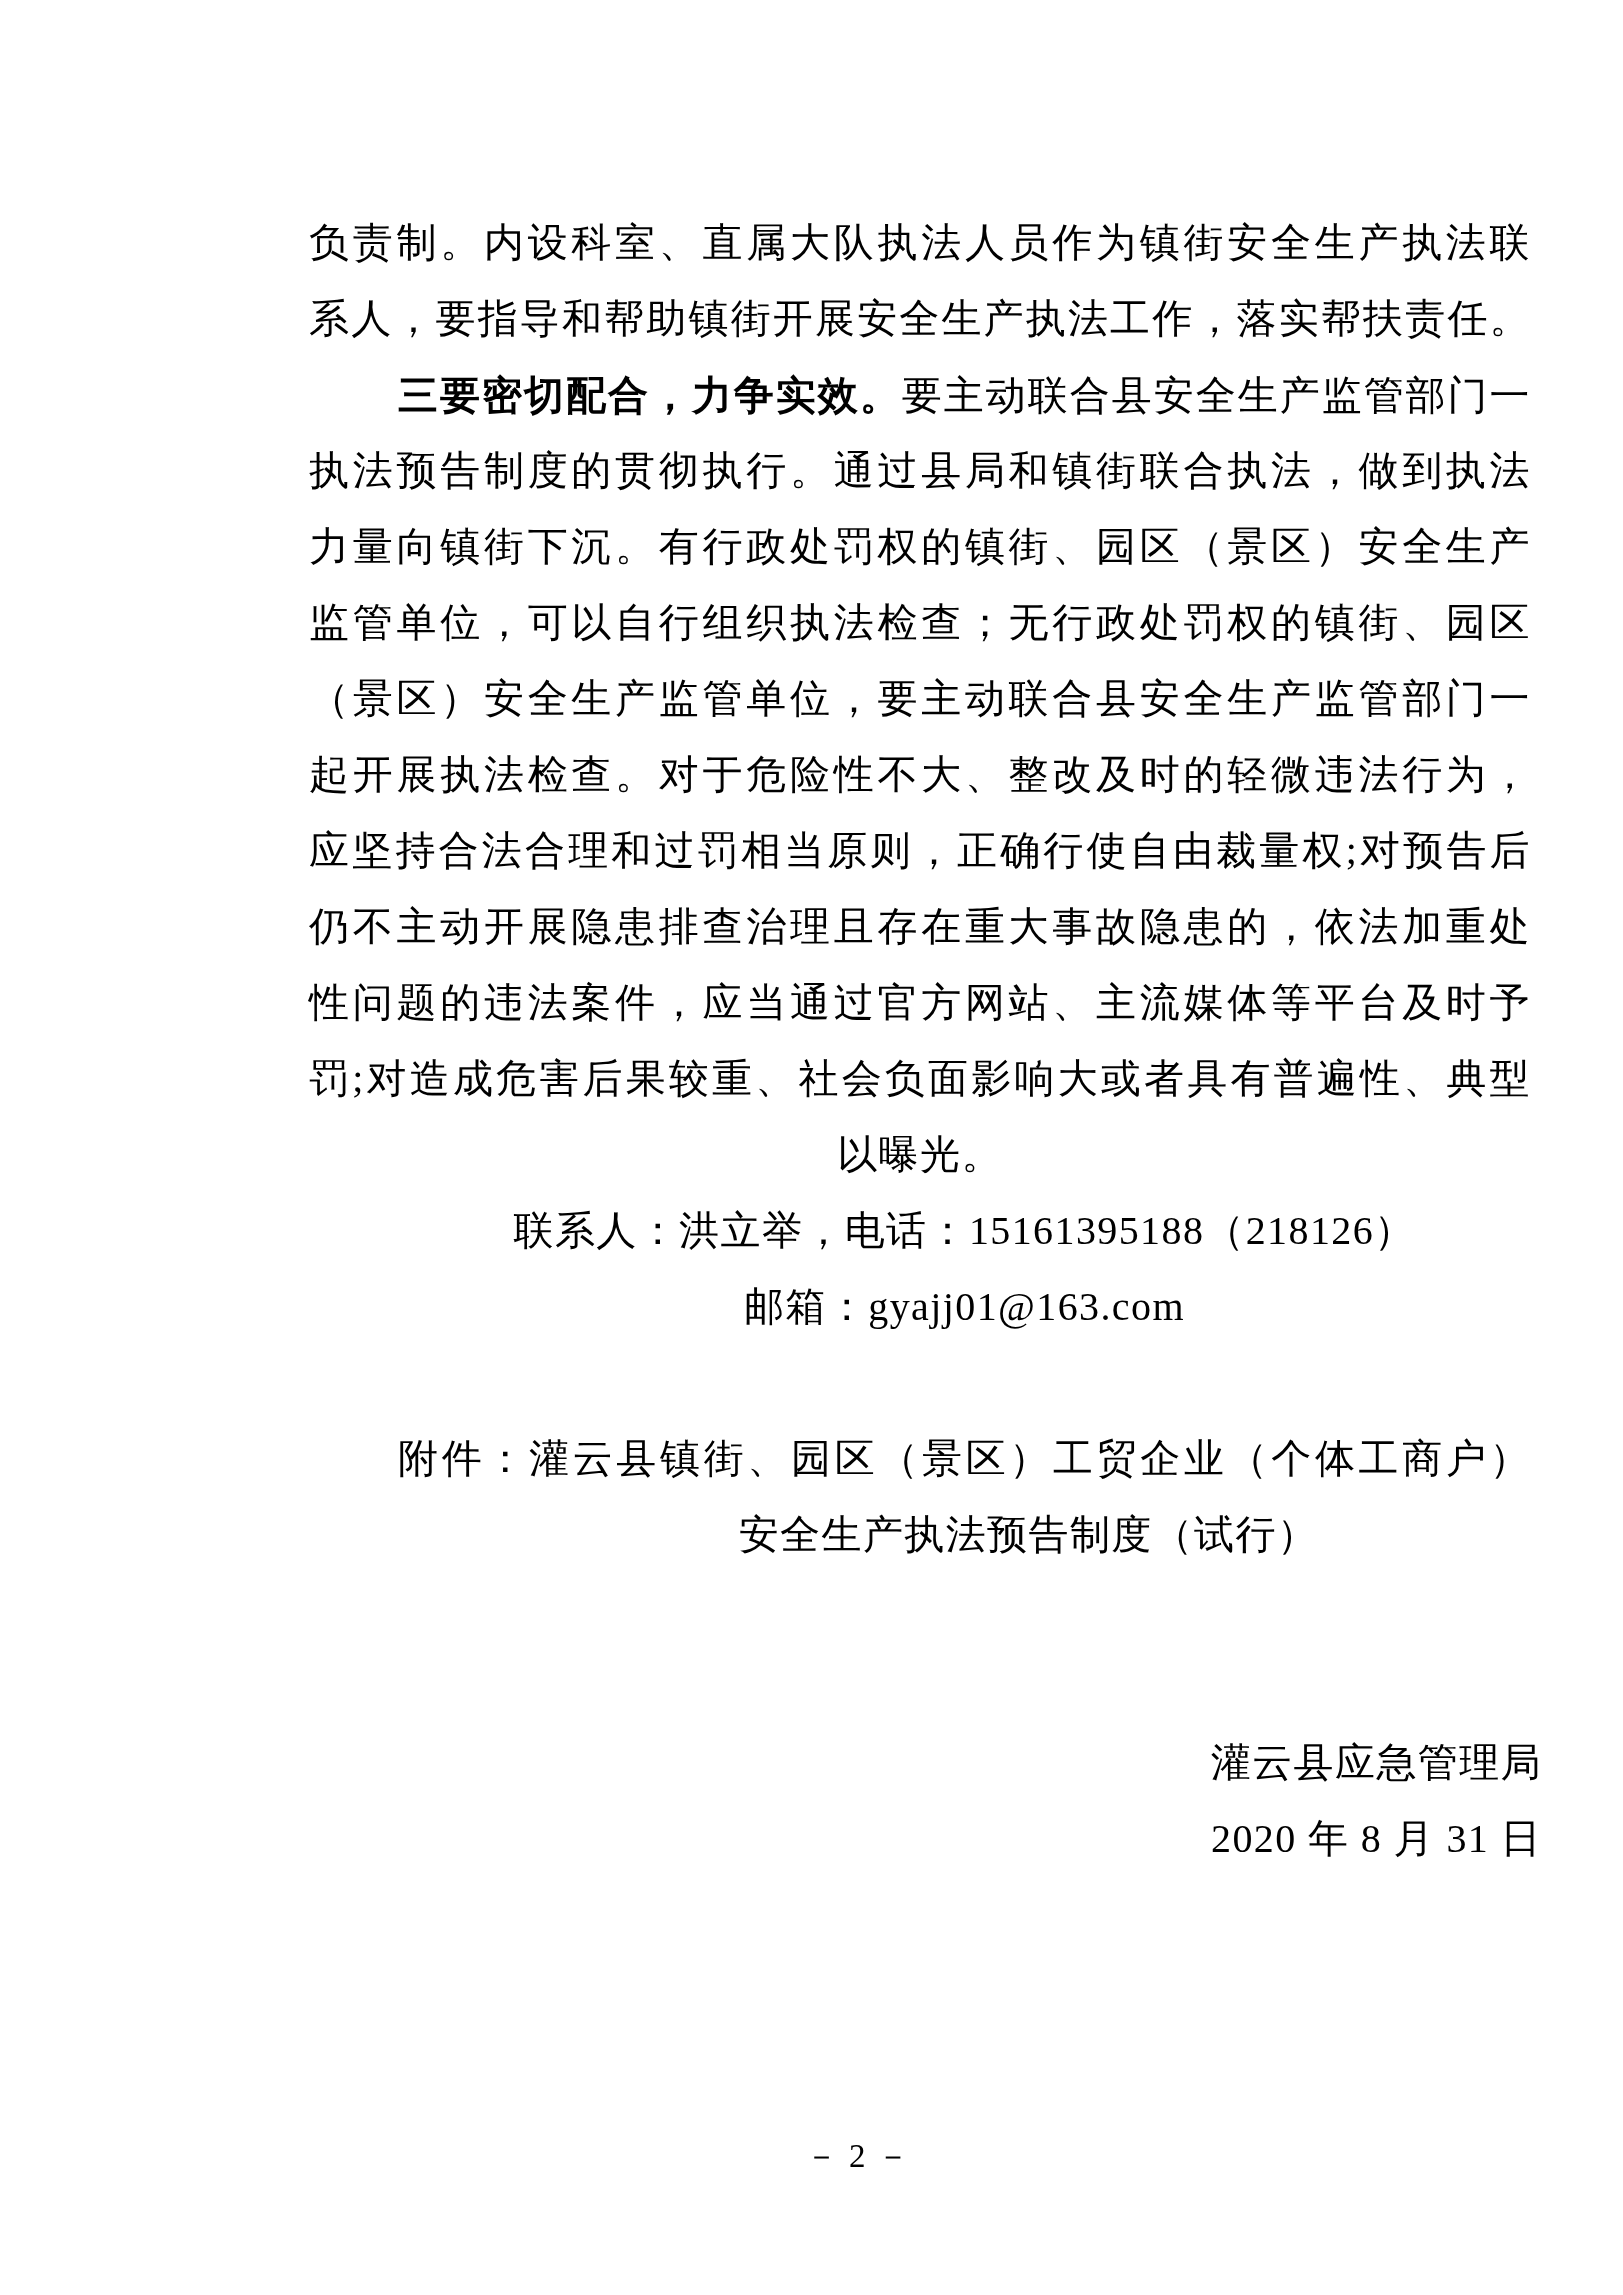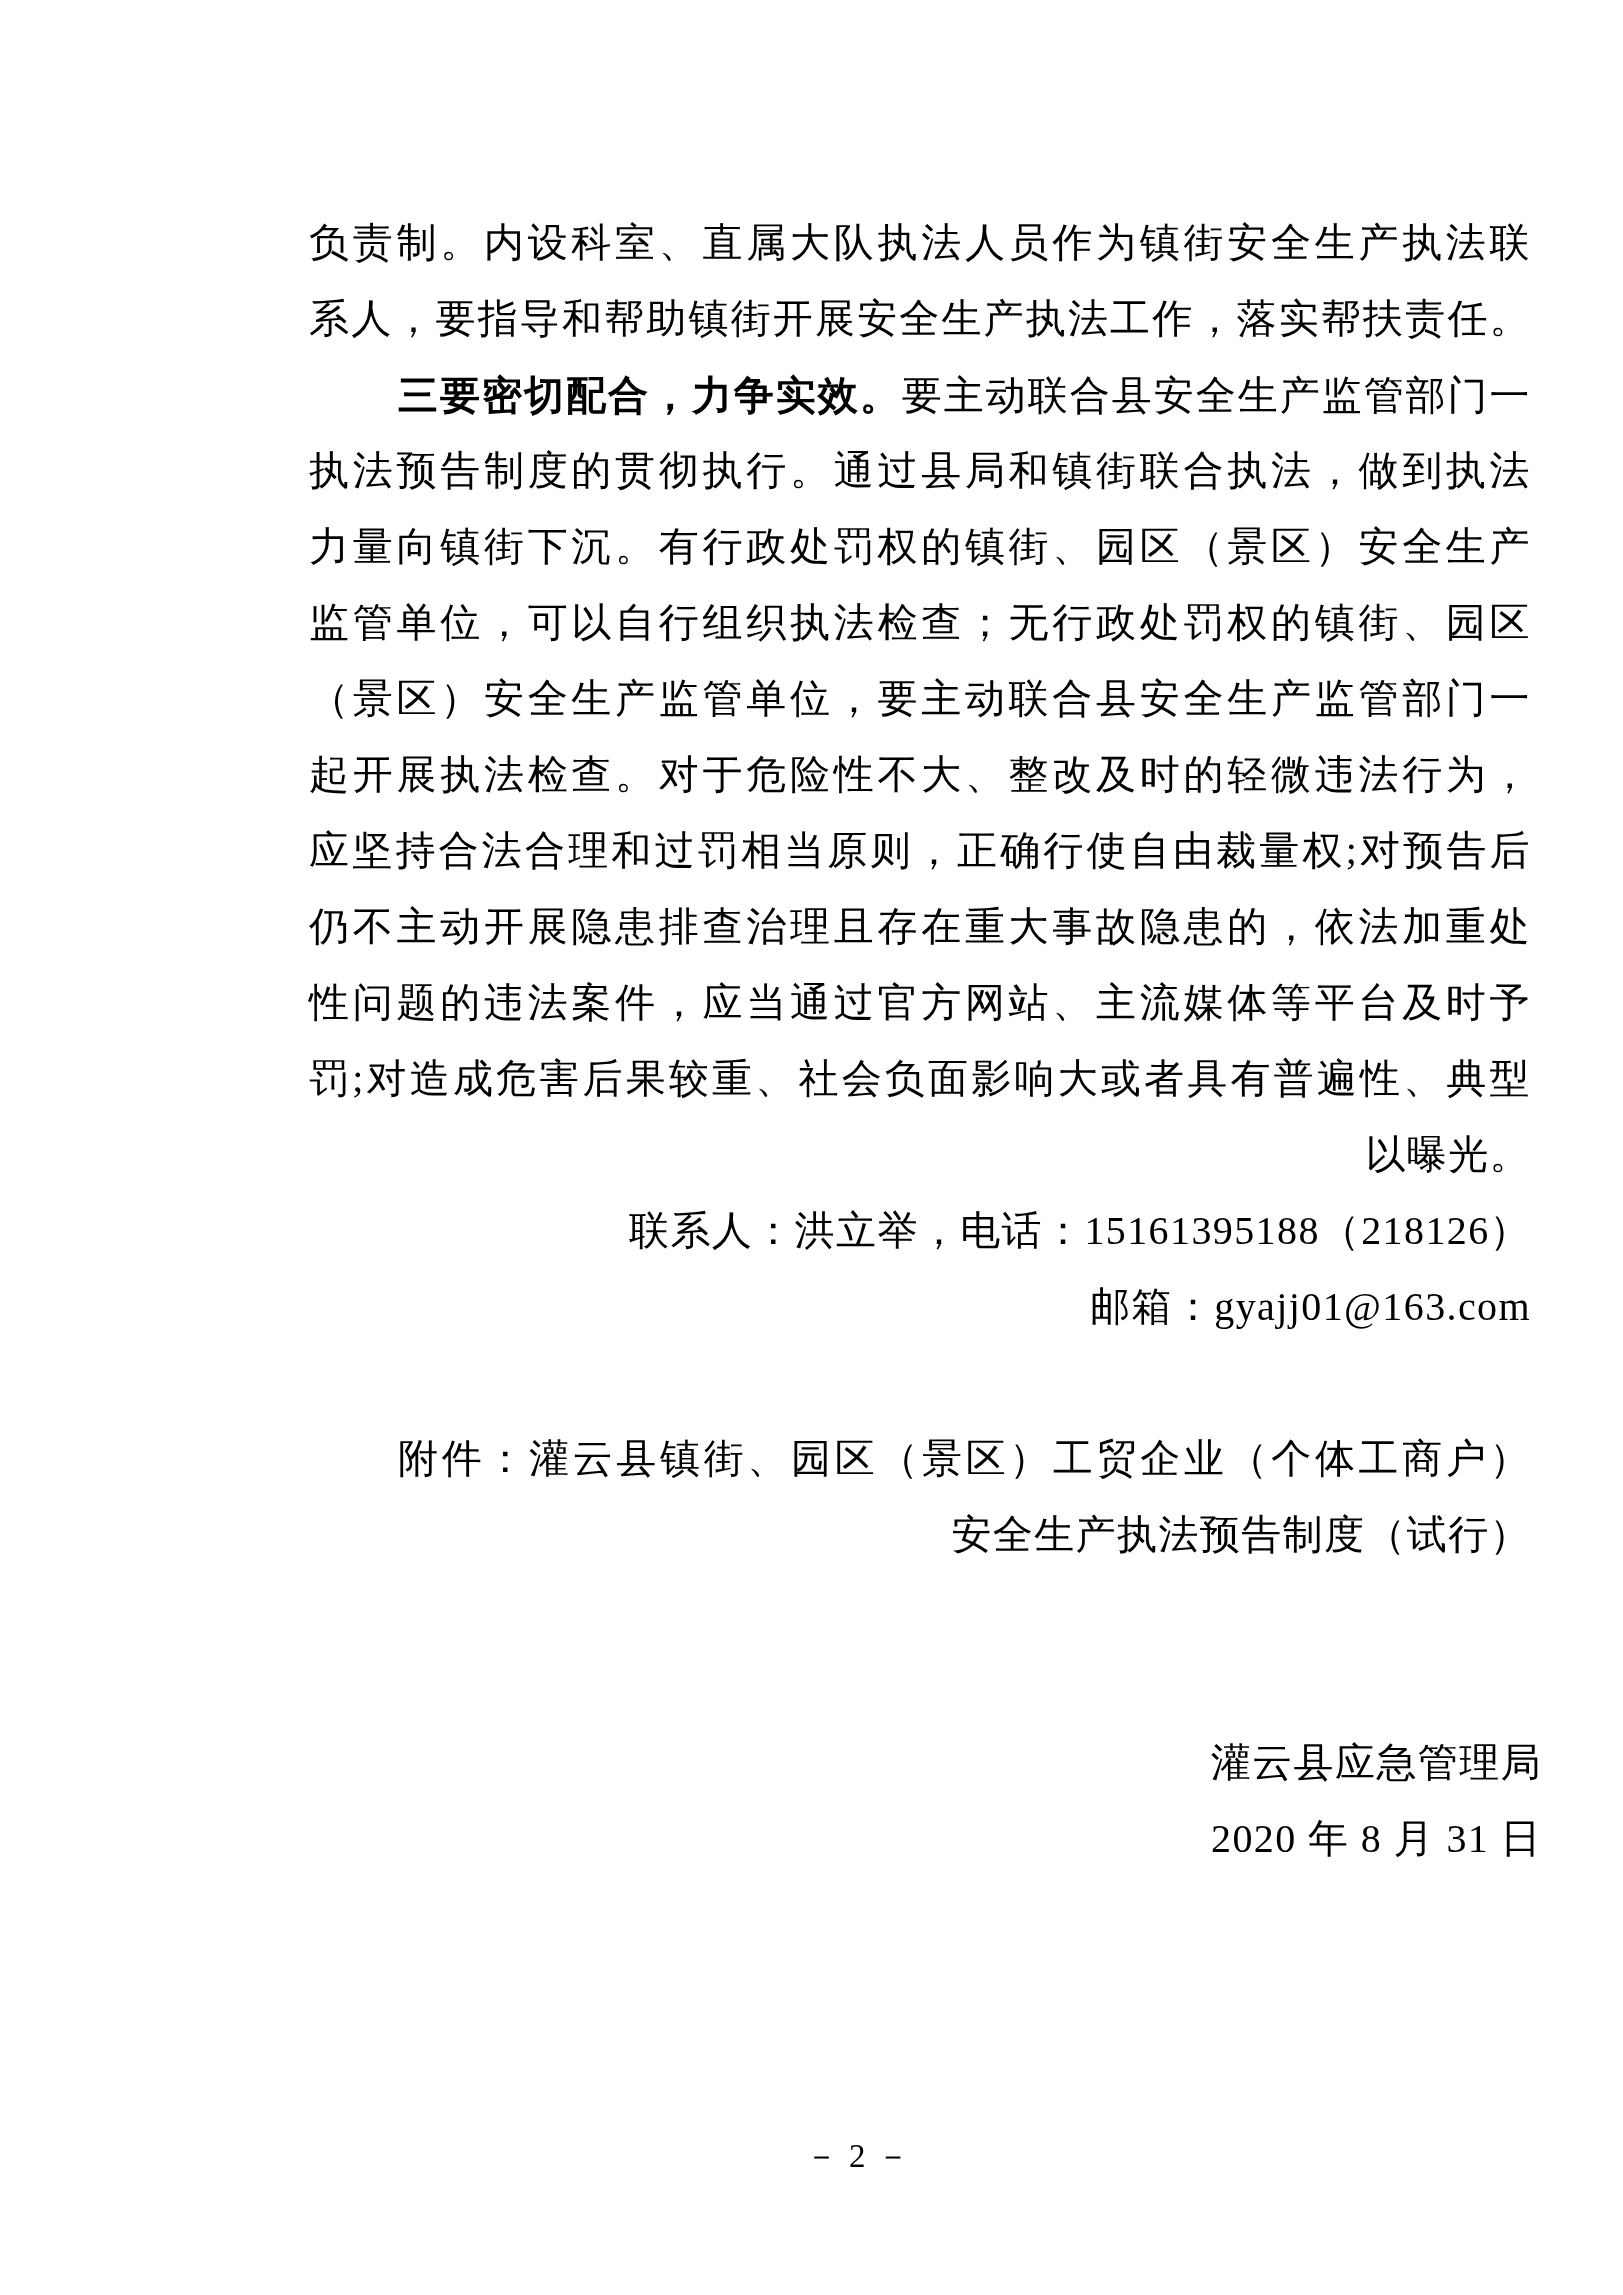--- a/index.html
+++ b/index.html
@@ -21,21 +21,21 @@
     left: 261px;
     top: 205px;
     width: 1222px;
     margin-left: 48px;
   }
   .line {
     height: 76px;
     line-height: 76px;
     font-size: 40px;
     letter-spacing: 1.4px;
-    text-align: right;
+    text-align: center;
     white-space: nowrap;
   }
   
   .just {
     white-space: normal;
     text-align: justify;
     text-align-last: justify;
   }
   .indent  { padding-left: 89px; }   
   .indent2 { padding-left: 217px; }   

